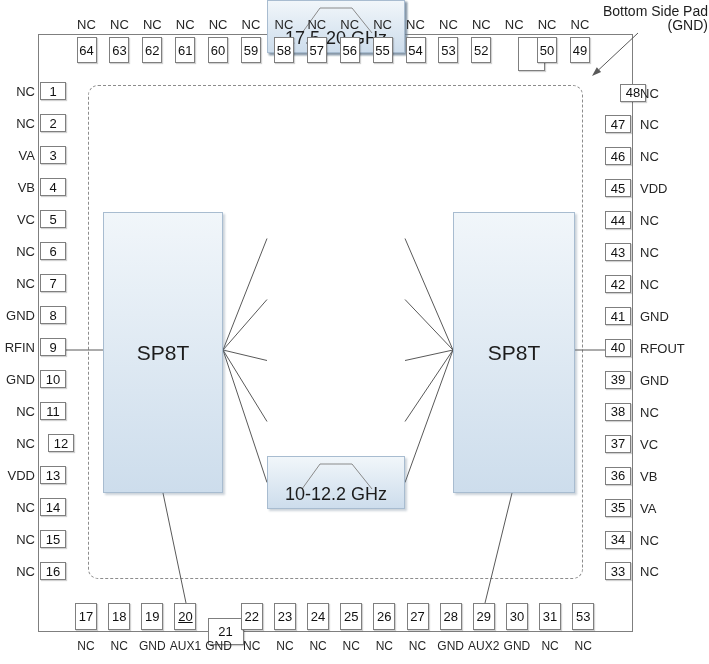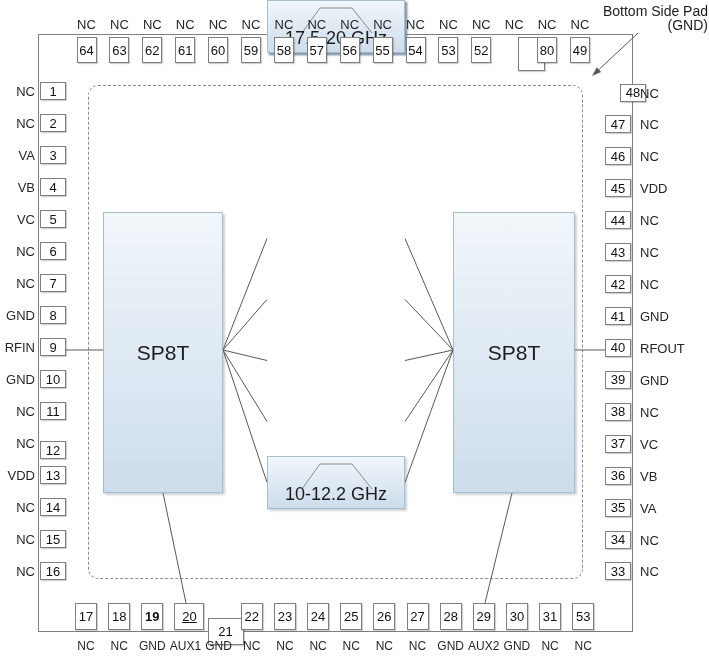--- a/index.html
+++ b/index.html
@@ -195,31 +195,31 @@
       <div class="pin-box" style="left: 372.6px; top: 37px; width: 20px; height: 26px;">55</div>
       <div class="pin-label lab-top" style="left: 365.6px; top: 17px; width: 34px;">NC</div>
       <div class="pin-box" style="left: 405.5px; top: 37px; width: 20px; height: 26px;">54</div>
       <div class="pin-label lab-top" style="left: 398.5px; top: 17px; width: 34px;">NC</div>
       <div class="pin-box" style="left: 438.4px; top: 37px; width: 20px; height: 26px;">53</div>
       <div class="pin-label lab-top" style="left: 431.4px; top: 17px; width: 34px;">NC</div>
       <div class="pin-box" style="left: 471.3px; top: 37px; width: 20px; height: 26px;">52</div>
       <div class="pin-label lab-top" style="left: 464.3px; top: 17px; width: 34px;">NC</div>
       <div class="pin-box" style="left: 518px; top: 37px; width: 20px; height: 34px; padding-left: 25px;">51</div>
       <div class="pin-label lab-top" style="left: 497.2px; top: 17px; width: 34px;">NC</div>
-      <div class="pin-box" style="left: 537.1px; top: 37px; width: 20px; height: 26px;">80</div>
+      <div class="pin-box" style="left: 537.1px; top: 37px; width: 20px; height: 26px;">50</div>
       <div class="pin-label lab-top" style="left: 530.1px; top: 17px; width: 34px;">NC</div>
       <div class="pin-box" style="left: 570px; top: 37px; width: 20px; height: 26px;">49</div>
       <div class="pin-label lab-top" style="left: 563px; top: 17px; width: 34px;">NC</div>
       <div class="pin-box" style="left: 75px; top: 603px; width: 22px; height: 27px;">17</div>
       <div class="pin-label lab-bottom" style="left: 66px; top: 639px; width: 40px;">NC</div>
       <div class="pin-box" style="left: 108.15px; top: 603px; width: 22px; height: 27px;">18</div>
       <div class="pin-label lab-bottom" style="left: 99.15px; top: 639px; width: 40px;">NC</div>
-      <div class="pin-box" style="left: 141.3px; top: 603px; width: 22px; height: 27px; font-weight: bold;">19</div>
+      <div class="pin-box" style="left: 141.3px; top: 603px; width: 22px; height: 27px;">19</div>
       <div class="pin-label lab-bottom" style="left: 132.3px; top: 639px; width: 40px;">GND</div>
-      <div class="pin-box" style="left: 174.45px; top: 603px; width: 30px; height: 27px; text-decoration: underline;">20</div>
+      <div class="pin-box" style="left: 174.45px; top: 603px; width: 22px; height: 27px; text-decoration: underline;">20</div>
       <div class="pin-label lab-bottom" style="left: 165.45px; top: 639px; width: 40px;">AUX1</div>
       <div class="pin-box" style="left: 207.6px; top: 618px; width: 36px; height: 27px;">21</div>
       <div class="pin-label lab-bottom" style="left: 198.6px; top: 639px; width: 40px;">GND</div>
       <div class="pin-box" style="left: 240.75px; top: 603px; width: 22px; height: 27px;">22</div>
       <div class="pin-label lab-bottom" style="left: 231.75px; top: 639px; width: 40px;">NC</div>
       <div class="pin-box" style="left: 273.9px; top: 603px; width: 22px; height: 27px;">23</div>
       <div class="pin-label lab-bottom" style="left: 264.9px; top: 639px; width: 40px;">NC</div>
       <div class="pin-box" style="left: 307.05px; top: 603px; width: 22px; height: 27px;">24</div>
       <div class="pin-label lab-bottom" style="left: 298.05px; top: 639px; width: 40px;">NC</div>
       <div class="pin-box" style="left: 340.2px; top: 603px; width: 22px; height: 27px;">25</div>
@@ -253,21 +253,21 @@
       <div class="pin-box" style="left: 40px; top: 274px; width: 26px; height: 18px;">7</div>
       <div class="pin-label lab-left" style="left: 0px; top: 276px; width: 35px;">NC</div>
       <div class="pin-box" style="left: 40px; top: 306px; width: 26px; height: 18px;">8</div>
       <div class="pin-label lab-left" style="left: 0px; top: 308px; width: 35px;">GND</div>
       <div class="pin-box" style="left: 40px; top: 338px; width: 26px; height: 18px;">9</div>
       <div class="pin-label lab-left" style="left: 0px; top: 340px; width: 35px;">RFIN</div>
       <div class="pin-box" style="left: 40px; top: 370px; width: 26px; height: 18px;">10</div>
       <div class="pin-label lab-left" style="left: 0px; top: 372px; width: 35px;">GND</div>
       <div class="pin-box" style="left: 40px; top: 402px; width: 26px; height: 18px;">11</div>
       <div class="pin-label lab-left" style="left: 0px; top: 404px; width: 35px;">NC</div>
-      <div class="pin-box" style="left: 40px; top: 434px; width: 26px; height: 18px; margin-top: 7px;">12</div>
+      <div class="pin-box" style="left: 48px; top: 434px; width: 26px; height: 18px;">12</div>
       <div class="pin-label lab-left" style="left: 0px; top: 436px; width: 35px;">NC</div>
       <div class="pin-box" style="left: 40px; top: 466px; width: 26px; height: 18px;">13</div>
       <div class="pin-label lab-left" style="left: 0px; top: 468px; width: 35px;">VDD</div>
       <div class="pin-box" style="left: 40px; top: 498px; width: 26px; height: 18px;">14</div>
       <div class="pin-label lab-left" style="left: 0px; top: 500px; width: 35px;">NC</div>
       <div class="pin-box" style="left: 40px; top: 530px; width: 26px; height: 18px;">15</div>
       <div class="pin-label lab-left" style="left: 0px; top: 532px; width: 35px;">NC</div>
       <div class="pin-box" style="left: 40px; top: 562px; width: 26px; height: 18px;">16</div>
       <div class="pin-label lab-left" style="left: 0px; top: 564px; width: 35px;">NC</div>
       <div class="pin-box" style="left: 605px; top: 83.5px; width: 26px; height: 18px; margin-left: 15px;">48</div>

